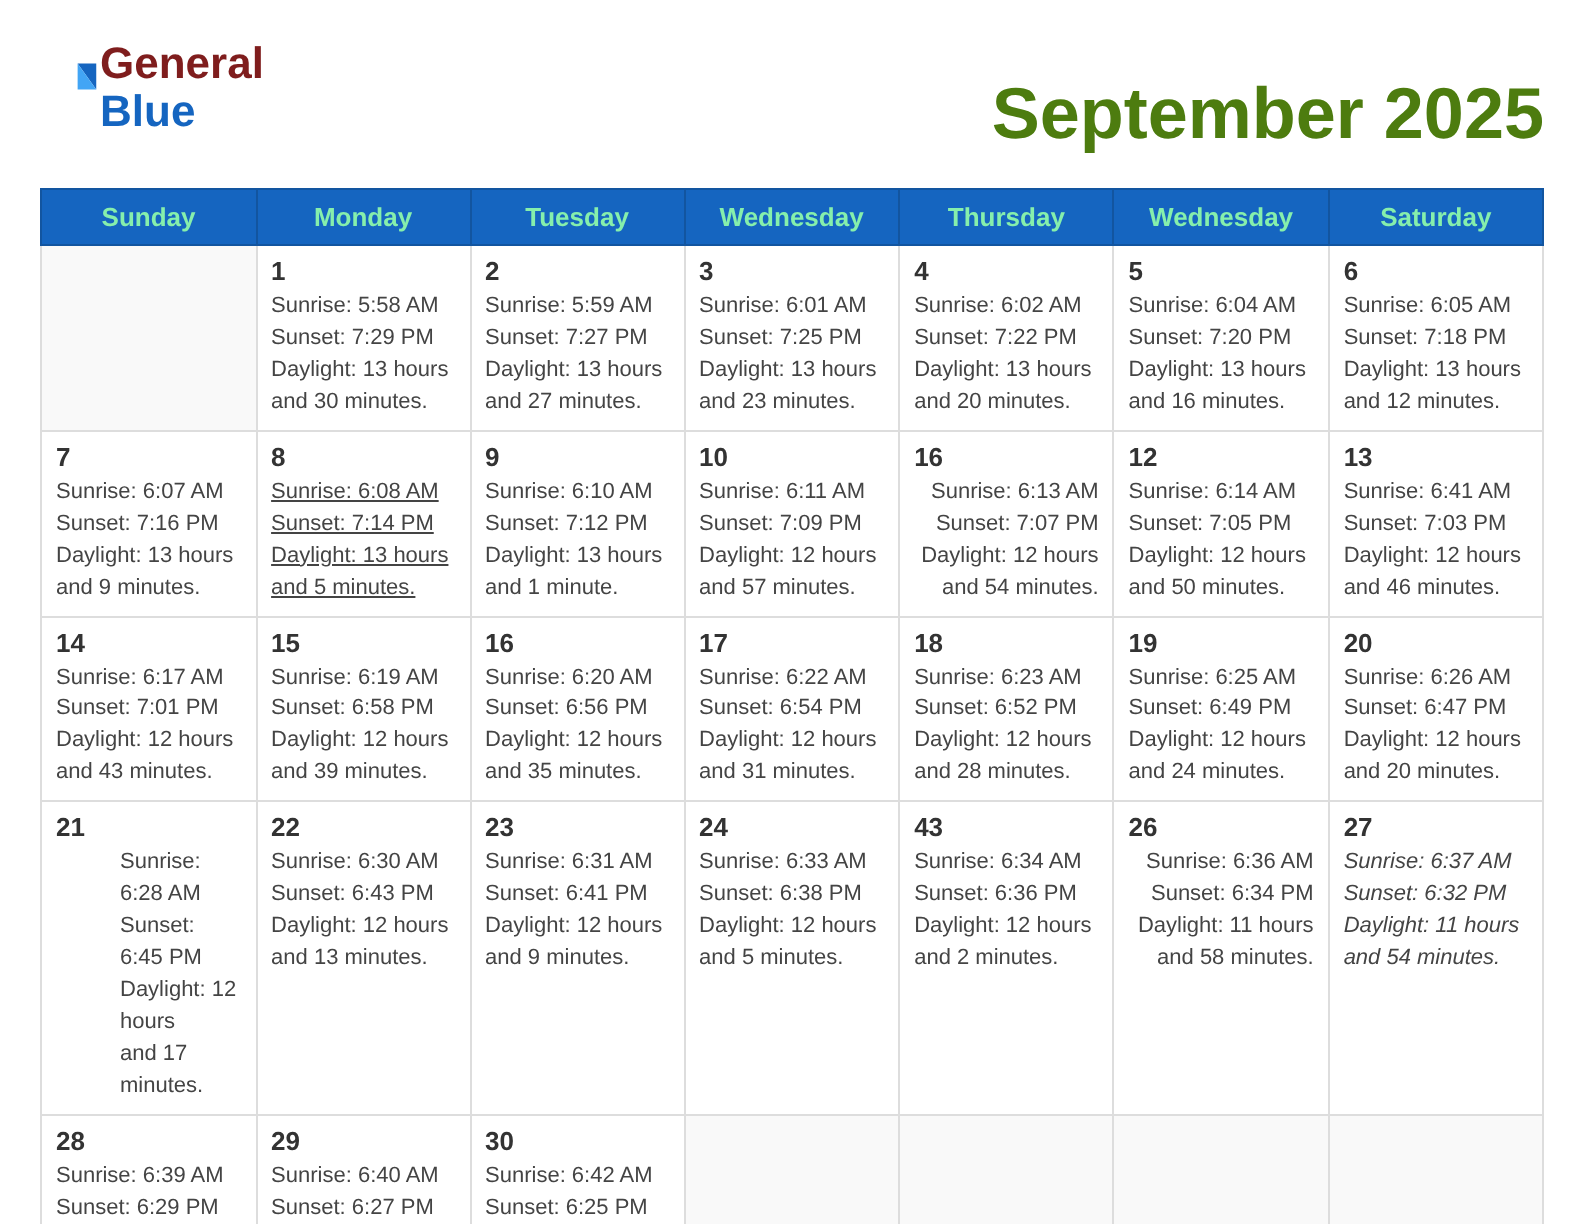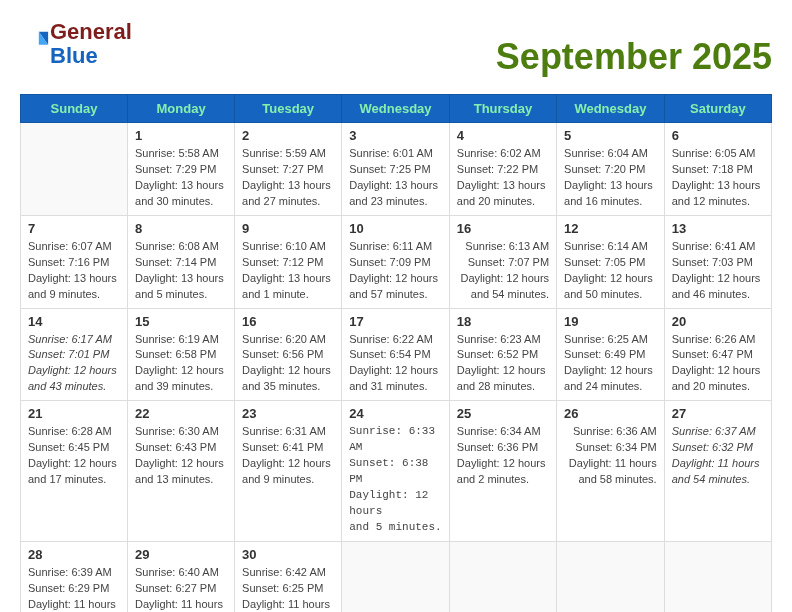--- a/index.html
+++ b/index.html
@@ -171,21 +171,21 @@
       <tr class="week-row">
         <td>
           <span class="day-num">7</span>
           <div class="day-info" style="white-space: pre-line;">Sunrise: 6:07 AM
 Sunset: 7:16 PM
 Daylight: 13 hours
 and 9 minutes.</div>
         </td>
         <td>
           <span class="day-num">8</span>
-          <div class="day-info" style="white-space: pre-line;">Sunrise: 6:08 AM
+          <div class="day-info" style="white-space: pre-line; text-decoration: underline;">Sunrise: 6:08 AM
 Sunset: 7:14 PM
 Daylight: 13 hours
 and 5 minutes.</div>
         </td>
         <td>
           <span class="day-num">9</span>
           <div class="day-info" style="white-space: pre-line;">Sunrise: 6:10 AM
 Sunset: 7:12 PM
 Daylight: 13 hours
 and 1 minute.</div>
@@ -215,21 +215,21 @@
           <span class="day-num">13</span>
           <div class="day-info" style="white-space: pre-line;">Sunrise: 6:41 AM
 Sunset: 7:03 PM
 Daylight: 12 hours
 and 46 minutes.</div>
         </td>
       </tr>
       <tr class="week-row">
         <td>
           <span class="day-num">14</span>
-          <div class="day-info" style="white-space: pre-line; font-style: italic;">Sunrise: 6:17 AM
+          <div class="day-info" style="white-space: pre-line;">Sunrise: 6:17 AM
 Sunset: 7:01 PM
 Daylight: 12 hours
 and 43 minutes.</div>
         </td>
         <td>
           <span class="day-num">15</span>
           <div class="day-info" style="white-space: pre-line;">Sunrise: 6:19 AM
 Sunset: 6:58 PM
 Daylight: 12 hours
 and 39 minutes.</div>
@@ -266,48 +266,48 @@
           <span class="day-num">20</span>
           <div class="day-info" style="white-space: pre-line;">Sunrise: 6:26 AM
 Sunset: 6:47 PM
 Daylight: 12 hours
 and 20 minutes.</div>
         </td>
       </tr>
       <tr class="week-row">
         <td>
           <span class="day-num">21</span>
-          <div class="day-info" style="white-space: pre-line;">Sunrise: 6:28 AM
+          <div class="day-info" style="white-space: pre-line; margin-left: 32px;">Sunrise: 6:28 AM
 Sunset: 6:45 PM
 Daylight: 12 hours
 and 17 minutes.</div>
         </td>
         <td>
           <span class="day-num">22</span>
           <div class="day-info" style="white-space: pre-line;">Sunrise: 6:30 AM
 Sunset: 6:43 PM
 Daylight: 12 hours
 and 13 minutes.</div>
         </td>
         <td>
           <span class="day-num">23</span>
           <div class="day-info" style="white-space: pre-line;">Sunrise: 6:31 AM
 Sunset: 6:41 PM
 Daylight: 12 hours
 and 9 minutes.</div>
         </td>
         <td>
           <span class="day-num">24</span>
-          <div class="day-info" style="white-space: pre-line; font-family: Liberation Mono, monospace;">Sunrise: 6:33 AM
+          <div class="day-info" style="white-space: pre-line;">Sunrise: 6:33 AM
 Sunset: 6:38 PM
 Daylight: 12 hours
 and 5 minutes.</div>
         </td>
         <td>
-          <span class="day-num">25</span>
+          <span class="day-num">43</span>
           <div class="day-info" style="white-space: pre-line;">Sunrise: 6:34 AM
 Sunset: 6:36 PM
 Daylight: 12 hours
 and 2 minutes.</div>
         </td>
         <td>
           <span class="day-num">26</span>
           <div class="day-info" style="white-space: pre-line; text-align: right;">Sunrise: 6:36 AM
 Sunset: 6:34 PM
 Daylight: 11 hours

